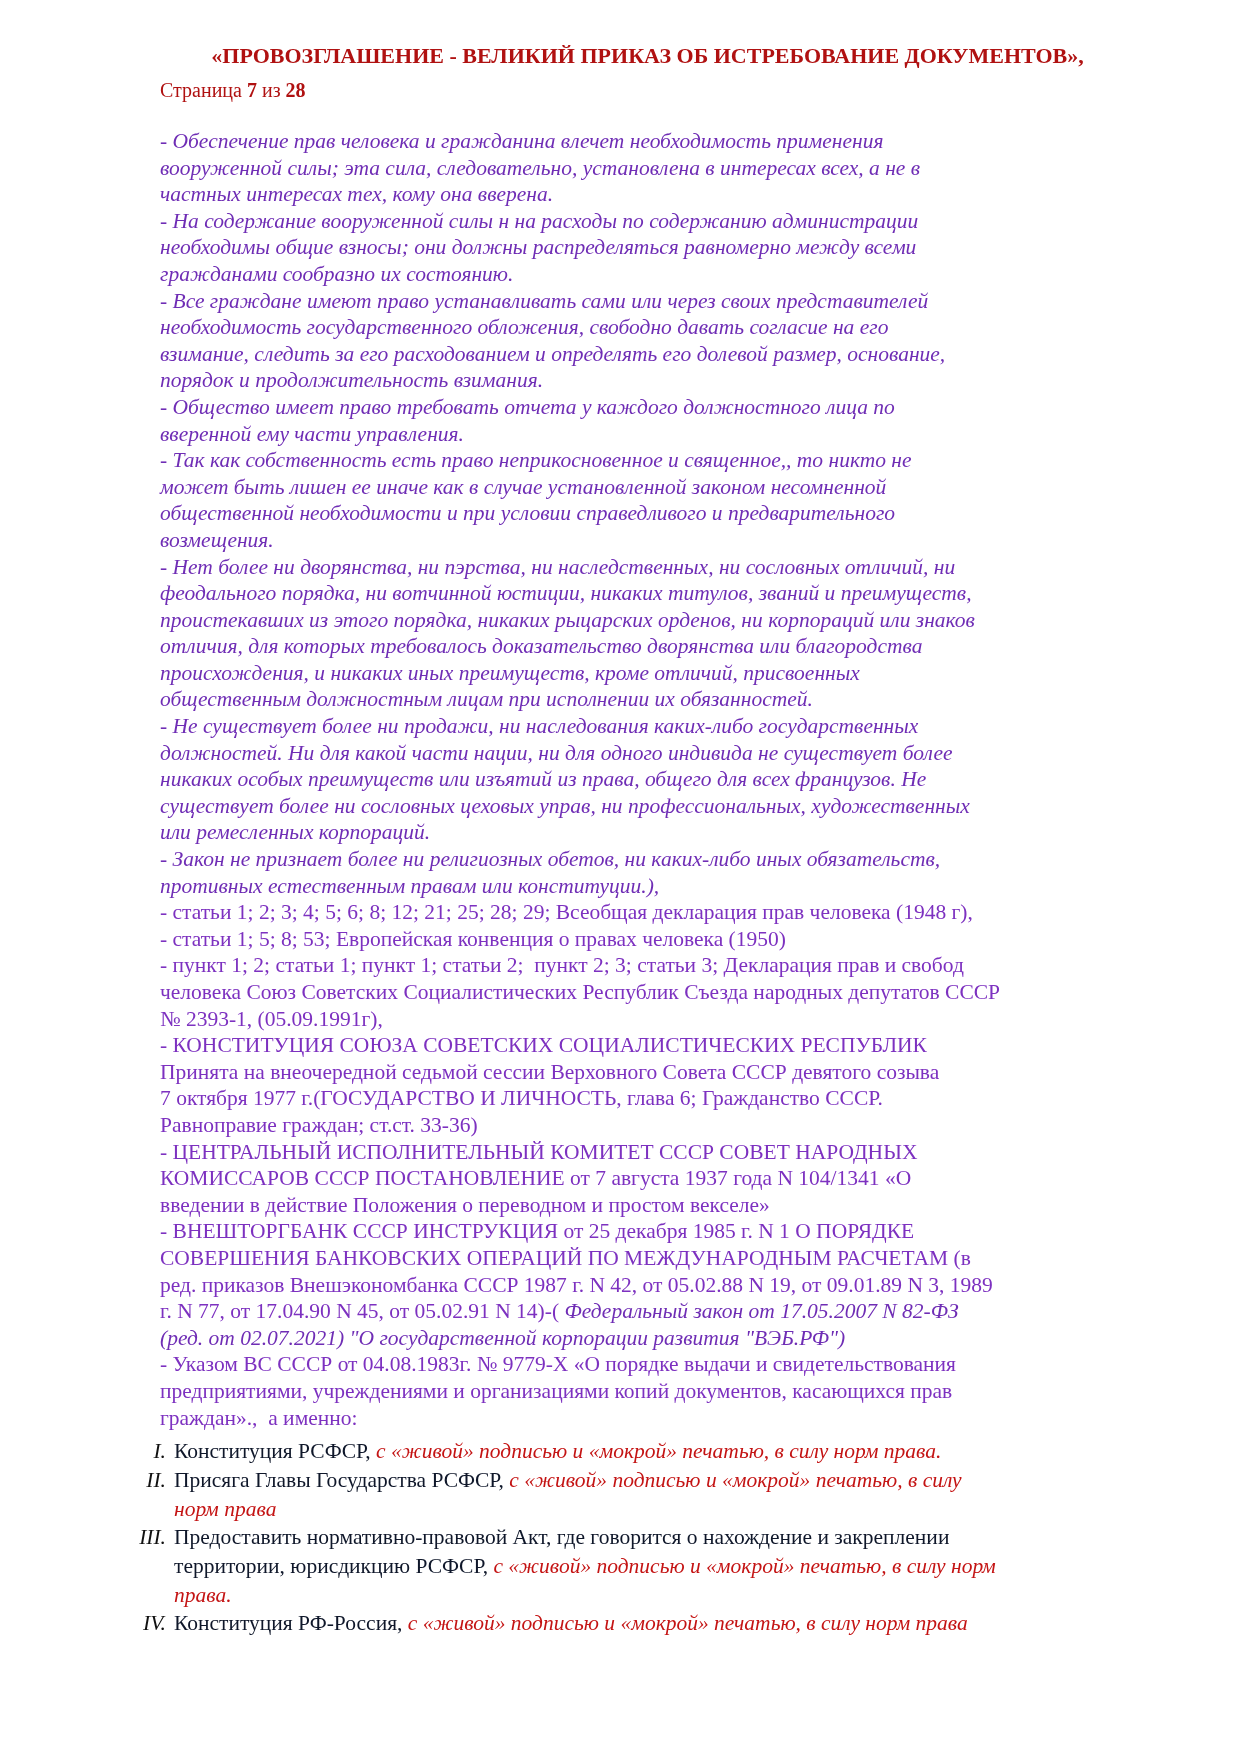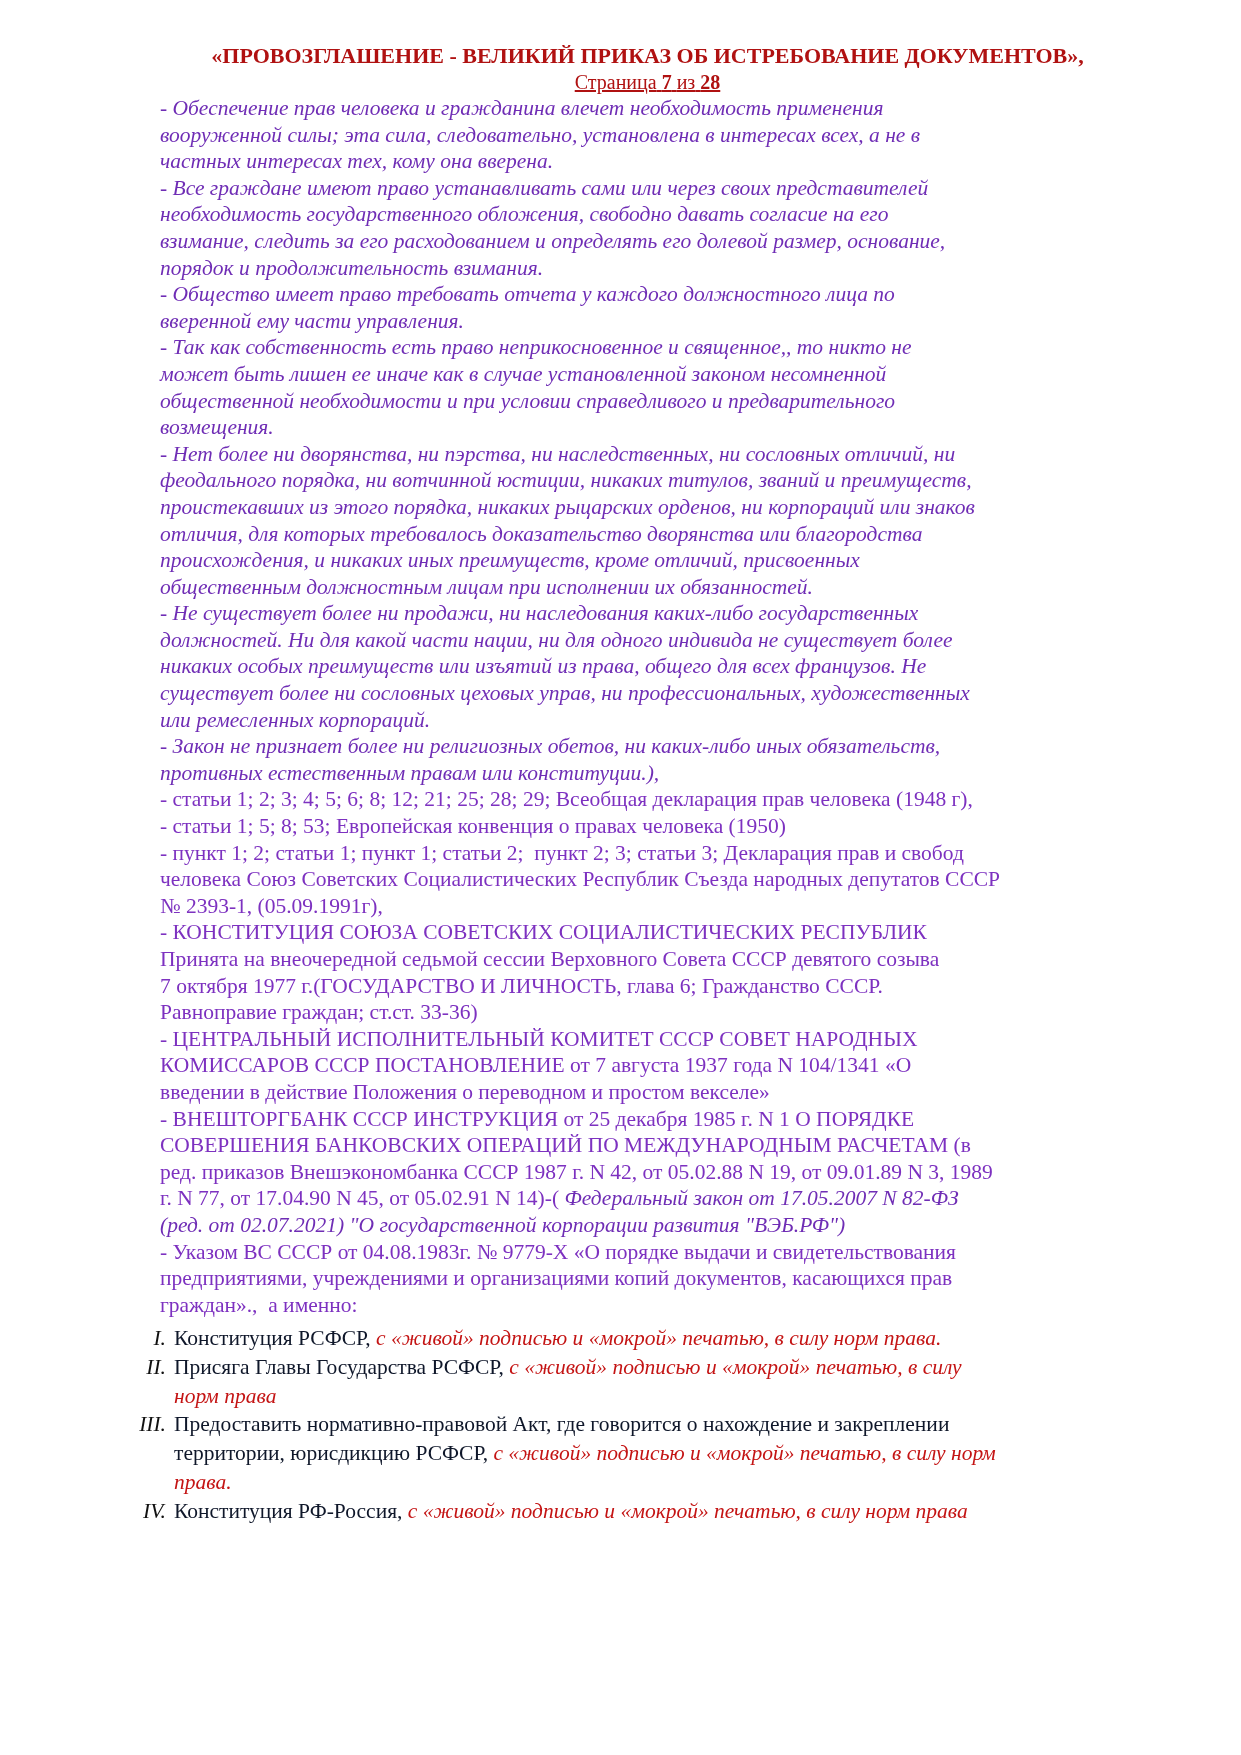--- a/index.html
+++ b/index.html
@@ -22,29 +22,28 @@
   }
   .title {
     text-align: center;
     color: var(--title-red, #B01111);
     font-weight: bold;
     font-size: 22px;
     line-height: 27px;
     letter-spacing: 0px;
   }
   .pageline {
-    text-align: center;
     color: var(--title-red, #B01111);
     font-size: 20px;
     line-height: 25px;
-    margin-top: 1px;
-    text-decoration: underline;
+    margin-top: 9px;
   }
   .pageline .b { font-weight: bold; }
   .content {
+    margin-top: 25px;
     font-size: 21.5px;
     line-height: 26.6px;
     width: 975px;
   }
   .content p.para {
     margin: 0;
     white-space: pre-wrap;
   }
   .ip {
     color: var(--body-purple, #6F2DB5);
@@ -93,20 +92,23 @@
     <span>Страница</span>
     <span class="b">7</span>
     <span>из</span>
     <span class="b">28</span>
   </div>
 
   <div class="content">
       <p class="para"><span class="ip">- Обеспечение прав человека и гражданина влечет необходимость применения
 вооруженной силы; эта сила, следовательно, установлена в интересах всех, а не в
 частных интересах тех, кому она вверена.</span></p>
+      <p class="para"><span class="ip">- На содержание вооруженной силы н на расходы по содержанию администрации
+необходимы общие взносы; они должны распределяться равномерно между всеми
+гражданами сообразно их состоянию.</span></p>
       <p class="para"><span class="ip">- Все граждане имеют право устанавливать сами или через своих представителей
 необходимость государственного обложения, свободно давать согласие на его
 взимание, следить за его расходованием и определять его долевой размер, основание,
 порядок и продолжительность взимания.</span></p>
       <p class="para"><span class="ip">- Общество имеет право требовать отчета у каждого должностного лица по
 вверенной ему части управления.</span></p>
       <p class="para"><span class="ip">- Так как собственность есть право неприкосновенное и священное,, то никто не
 может быть лишен ее иначе как в случае установленной законом несомненной
 общественной необходимости и при условии справедливого и предварительного
 возмещения.</span></p>

